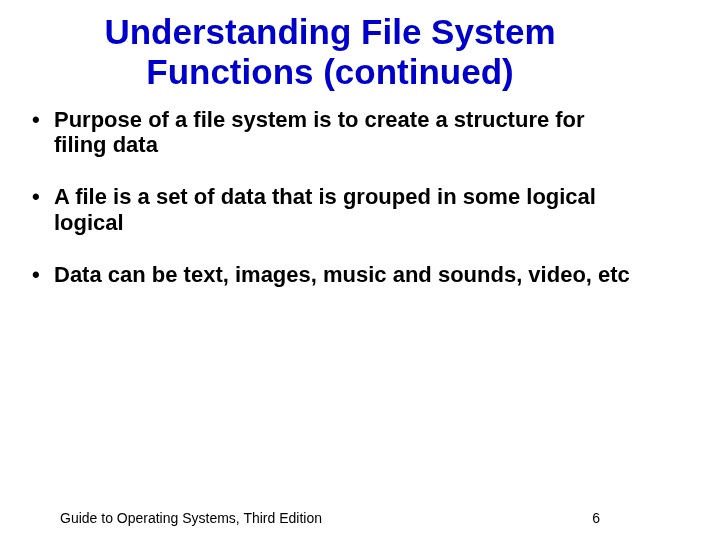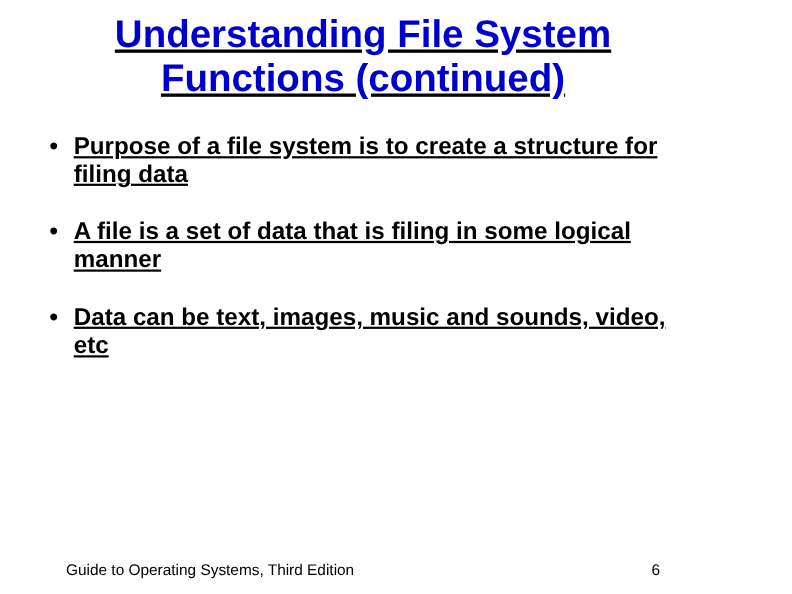--- a/index.html
+++ b/index.html
@@ -9,36 +9,35 @@
     height: 540px;
     background: #ffffff;
     font-family: Arial, Helvetica, sans-serif;
     overflow: hidden;
   }
   .slide {
     position: relative;
     width: 660px;
     height: 540px;
     box-sizing: border-box;
-    text-decoration: underline;
   }
   .title {
     color: #0000cc;
     font-weight: bold;
     font-size: 35px;
     text-align: center;
     line-height: 1.15;
     padding: 12px 40px 8px 40px;
   }
   .body {
     padding: 6px 28px 0 28px;
   }
   ul.bullets {
     list-style: none;
-    margin: 13px;
+    margin: 0;
     padding: 0;
   }
   ul.bullets > li {
     position: relative;
     color: #000000;
     font-weight: bold;
     font-size: 22px;
     line-height: 1.18;
     padding-left: 26px;
     margin-bottom: 26px;
@@ -69,21 +68,21 @@
 </head>
 <body>
 
 <div class="slide">
 
   <div class="title">Understanding File System Functions (continued)</div>
 
   <div class="body">
     <ul class="bullets">
       <li>Purpose of a file system is to create a structure for filing data</li>
-      <li>A file is a set of data that is filing in some logical manner</li>
+      <li>A file is a set of data that is grouped in some logical logical</li>
       <li>Data can be text, images, music and sounds, video, etc</li>
     </ul>
   </div>
 
   <div class="footer">
     <span>Guide to Operating Systems, Third Edition</span>
     <span>6</span>
   </div>
 
 </div>

